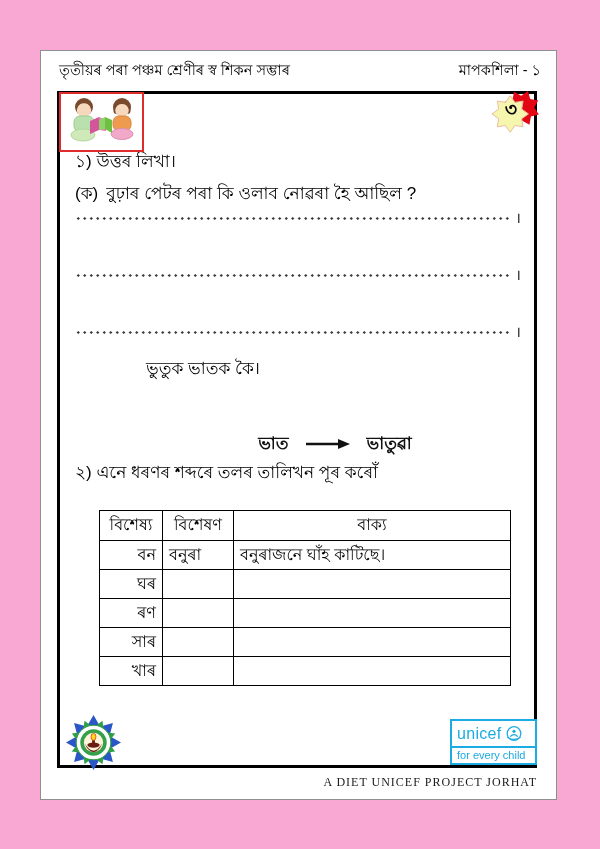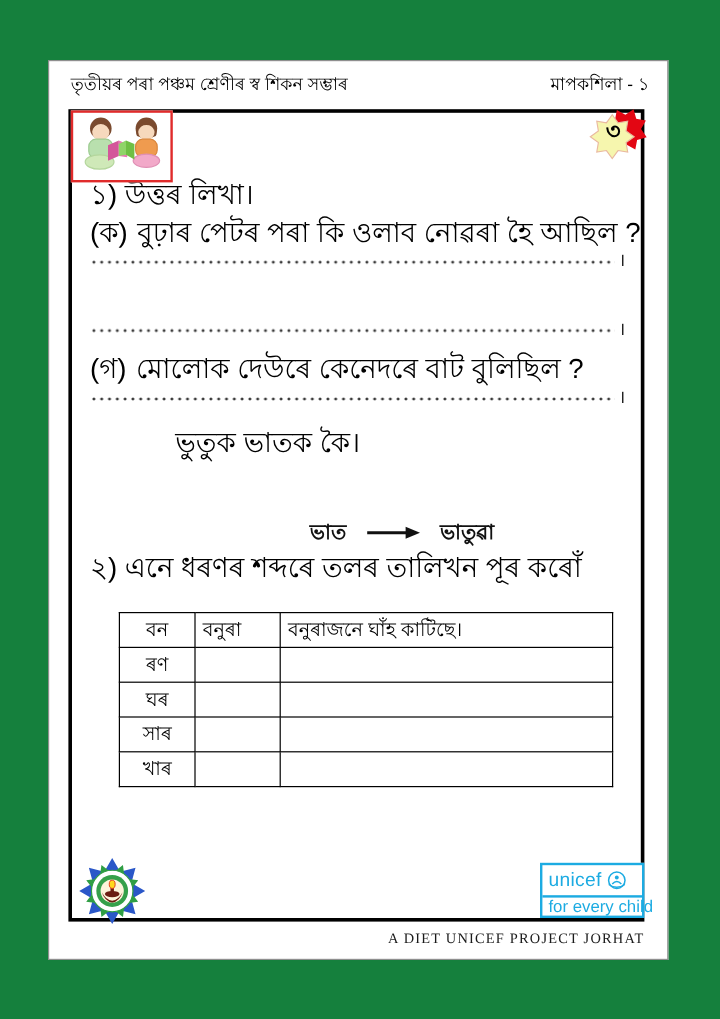--- a/index.html
+++ b/index.html
@@ -1,18 +1,18 @@
 <!DOCTYPE html>
 <html><head>
 <meta charset="utf-8">
 <style>
   * { margin:0; padding:0; box-sizing:border-box; }
   html,body { background:#fff; }
   body { font-family:"Liberation Sans","DejaVu Sans",sans-serif; color:#111; }
-  .page { position:relative; width:600px; height:849px; background:#15803d; overflow:hidden; }
+  .page { position:relative; width:600px; height:849px; background:#f9a8d4; overflow:hidden; }
 
   
   .outer-frame { position:absolute; left:40px; top:50px; width:517px; height:750px;
                  border:1px solid #8f8f8f; background:#fff; }
 
   .hdr { position:absolute; top:59px; font-size:14.5px; color:#000; }
   .hdr-left { left:59px; }
   .hdr-right { right:59px; }
 
   
@@ -24,21 +24,21 @@
           border:2px solid #e02b2b; background:#fff; z-index:3; }
   .kids svg { display:block; width:100%; height:100%; }
 
   
   .badge { position:absolute; left:430px; top:-7px; width:50px; height:50px; z-index:3; }
   .badge svg { display:block; width:100%; height:100%; }
   .badge .num { position:absolute; left:0; top:3px; width:42px; height:42px;
                 display:flex; align-items:center; justify-content:center;
                 font-size:19px; font-weight:bold; color:#000; }
 
-  .tline { position:absolute; left:15px; right:14px; font-size:23px; line-height:24px; color:#000; white-space:nowrap; }
+  .tline { position:absolute; left:15px; right:14px; font-size:17px; line-height:24px; color:#000; white-space:nowrap; }
   .qlabel { display:inline-block; margin-right:8px; }
 
   .dotline { position:absolute; left:15px; right:13px; height:18px; display:flex; align-items:flex-end; }
   .dots { flex:1; height:5px; margin-bottom:4px;
           background-image:radial-gradient(circle,#3a3a3a 1.1px,transparent 1.4px);
           background-size:6.5px 5px; background-repeat:repeat-x; background-position:0 50%; }
   .dterm { font-size:15px; line-height:15px; margin-left:3px; color:#222; }
 
   .indent2 { left:86px; }
   .indent1 { left:40px; }
@@ -46,38 +46,38 @@
 
   .arrow-row { position:absolute; left:150px; top:336px; width:250px; display:flex;
                align-items:center; justify-content:center; gap:16px; font-size:17px; font-weight:bold; }
   .arrow-row svg { display:block; }
 
   
   table.wtab { position:absolute; left:39px; top:416px; border-collapse:collapse; table-layout:fixed; }
   table.wtab td, table.wtab th { border:1px solid #000; font-size:16px; font-weight:normal;
                                  height:29px; padding:0 6px; color:#000; }
   table.wtab th { text-align:center; height:30px; }
-  td.c1 { width:63px; text-align:center; padding-left:10px; }
+  td.c1 { width:63px; text-align:right; padding-left:10px; }
   th.c1 { width:63px; }
   td.c2 { width:71px; }
   th.c2 { width:71px; }
   td.c3 { width:277px; text-align:left; padding-left:12px; }
   th.c3 { width:277px; }
 
   
   .emblem { position:absolute; left:5px; top:620px; width:57px; height:57px; z-index:3; }
   .emblem svg { display:block; width:100%; height:100%; }
 
   .unicef-box { position:absolute; left:390px; top:625px; width:87px; height:46px;
                 border:2px solid #1cabe2; background:#fff; z-index:3; }
   .unicef-top { display:flex; align-items:center; height:25px; padding:1px 4px 0 5px; }
   .unicef-word { font-size:16px; font-weight:500; color:#1cabe2; letter-spacing:0.3px; }
   .unicef-top svg { margin-left:3px; }
   .unicef-bottom { border-top:2px solid #1cabe2; height:15px; display:flex; align-items:center;
-                   padding:0 5px; font-size:14px; color:#1cabe2; white-space:nowrap; }
+                   padding:0 5px; font-size:11px; color:#1cabe2; white-space:nowrap; }
 
   .footer { position:absolute; top:775px; right:63px; font-family:"Liberation Serif","DejaVu Serif",serif;
             font-size:12px; letter-spacing:1px; color:#1a1a1a; }
 </style>
 </head>
 <body>
 
 <div class="page">
 
   <div class="outer-frame"></div>
@@ -129,23 +129,20 @@
     <div class="dotline" style="top:113px;">
       <span class="dots"></span>
       <span class="dterm">।</span>
     </div>
 
     <div class="dotline" style="top:170px;">
       <span class="dots"></span>
       <span class="dterm">।</span>
     </div>
 
-    <div class="tline" style="top:201px;">
-      <span class="qlabel">(গ)</span><span>মোলোক দেউৰে কেনেদৰে বাট বুলিছিল ?</span>
-    </div>
     <div class="dotline" style="top:227px;">
       <span class="dots"></span>
       <span class="dterm">।</span>
     </div>
 
     <div class="tline indent2" style="top:263px;">ভুতুক ভাতক কৈ।</div>
 
 
     <div class="arrow-row">
       <span>ভাত</span>
@@ -154,31 +151,36 @@
         <polygon points="33,1 45,6 33,11" fill="#111"></polygon>
       </svg>
       <span>ভাতুৱা</span>
     </div>
 
     <div class="tline" style="top:367px;">২) এনে ধৰণৰ শব্দৰে তলৰ তালিখন পূৰ কৰোঁ</div>
 
     <table class="wtab">
       <tbody>
         <tr>
+          <th class="c1">বিশেষ্য</th>
+          <th class="c2">বিশেষণ</th>
+          <th class="c3">বাক্য</th>
+        </tr>
+        <tr>
           <td class="c1">বন</td>
           <td class="c2">বনুৰা</td>
           <td class="c3">বনুৰাজনে ঘাঁহ কাটিছে।</td>
         </tr>
         <tr>
+          <td class="c1">ঘৰ</td>
+          <td class="c2"></td>
+          <td class="c3"></td>
+        </tr>
+        <tr>
           <td class="c1">ৰণ</td>
-          <td class="c2"></td>
-          <td class="c3"></td>
-        </tr>
-        <tr>
-          <td class="c1">ঘৰ</td>
           <td class="c2"></td>
           <td class="c3"></td>
         </tr>
         <tr>
           <td class="c1">সাৰ</td>
           <td class="c2"></td>
           <td class="c3"></td>
         </tr>
         <tr>
           <td class="c1">খাৰ</td>

